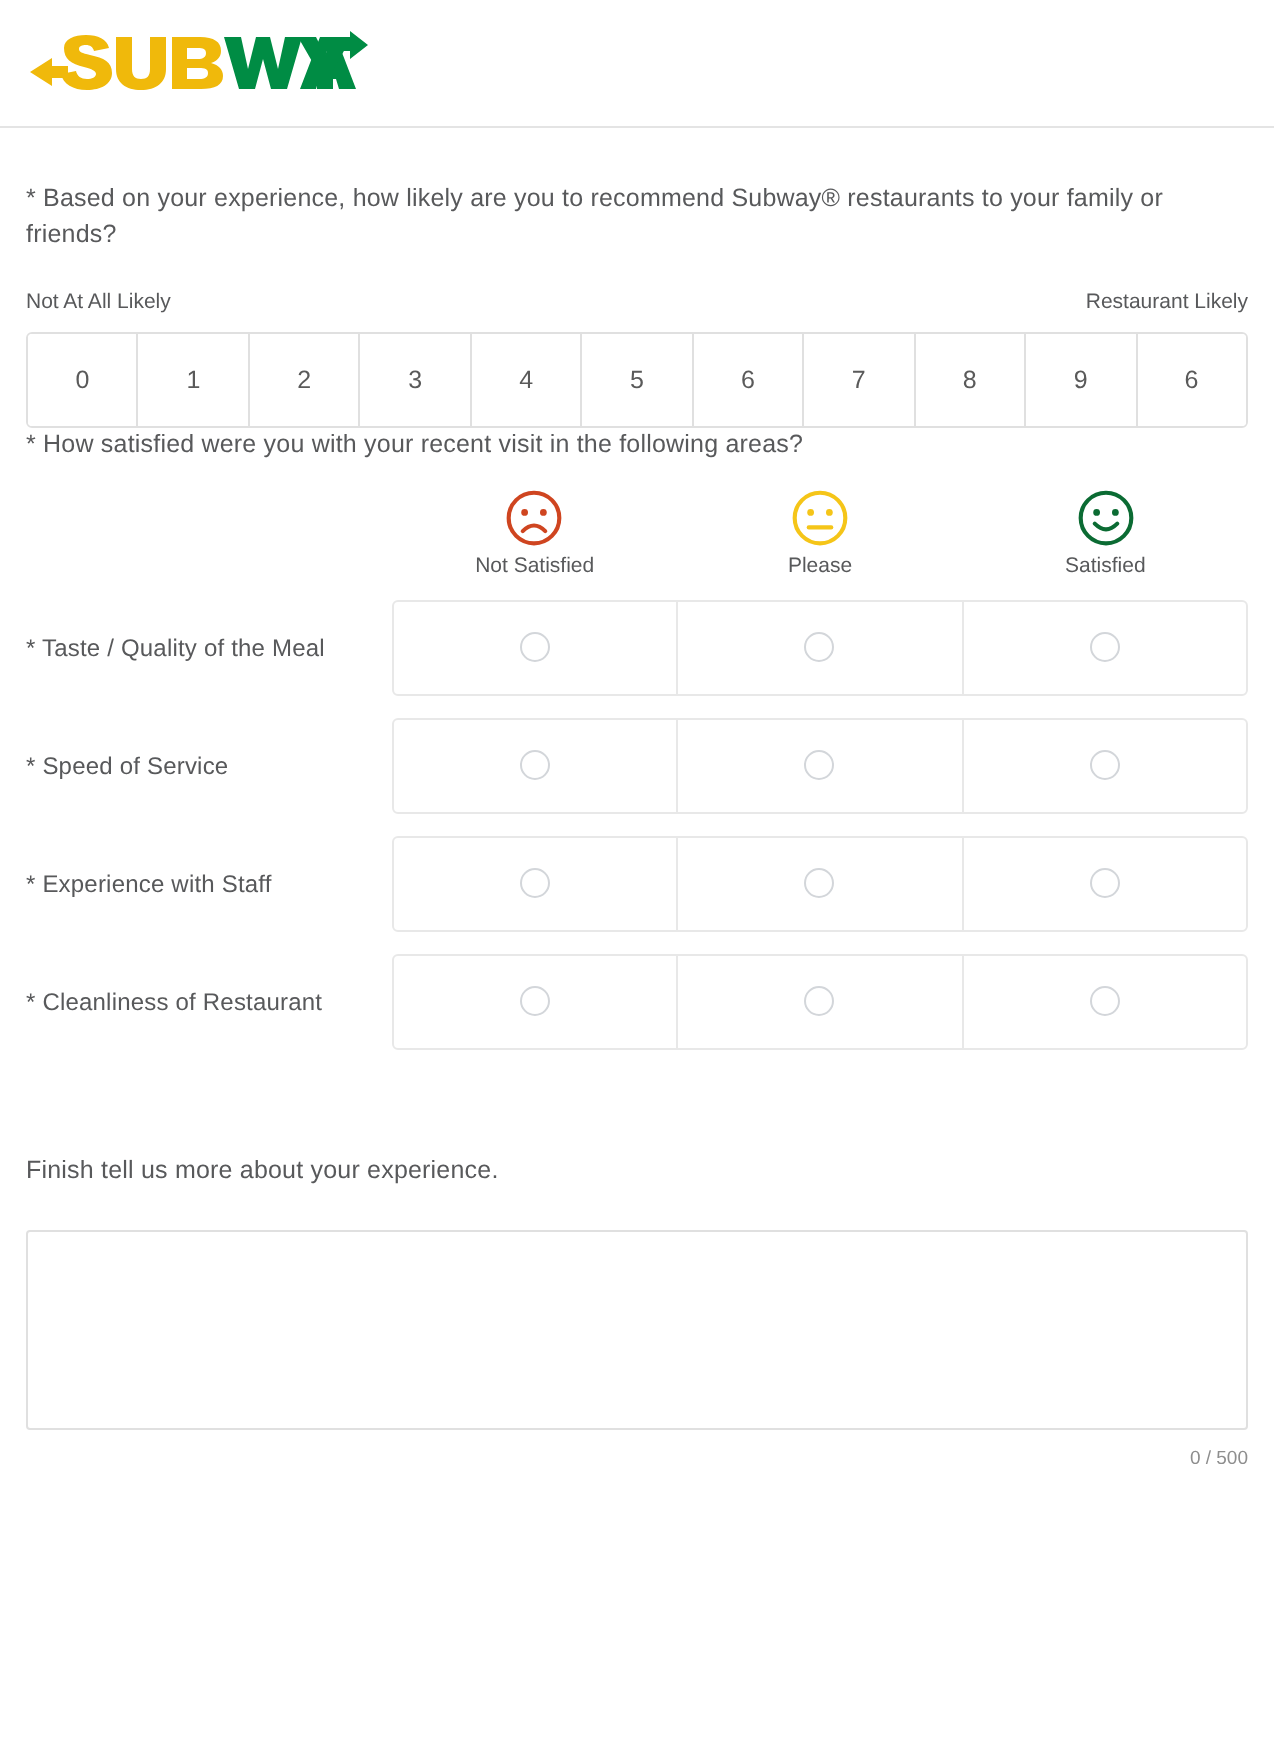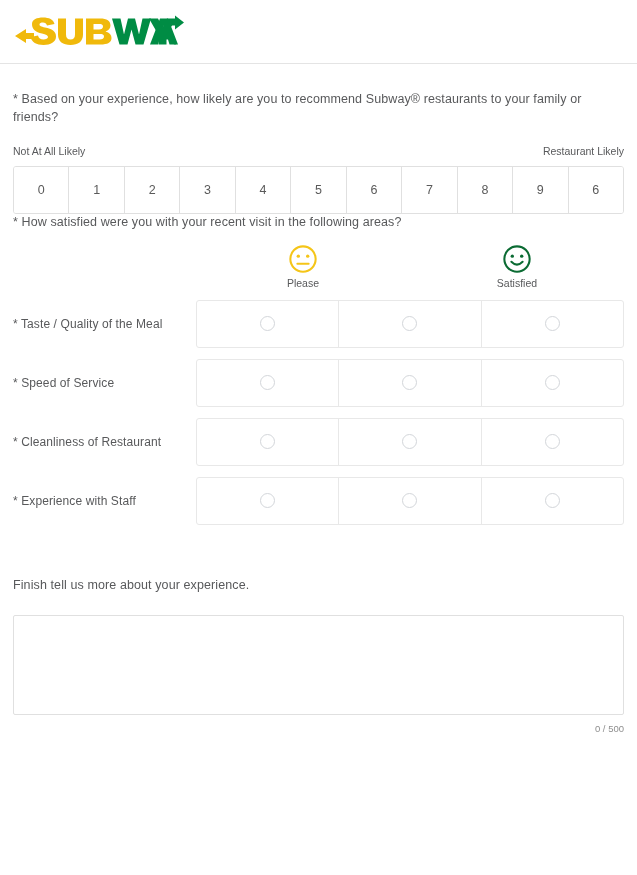--- a/index.html
+++ b/index.html
@@ -219,20 +219,29 @@
       <div class="nps-cell">6</div>
     </div>
 
     <div class="q-text" id="q2-text">* How satisfied were you with your recent visit in the following areas?</div>
 
     <div class="matrix">
 
       <div class="matrix-head">
         <div class="face-col">
           <svg class="face-ico" width="30" height="30" viewBox="0 0 32 32">
+            <circle cx="16" cy="16" r="13.5" fill="none" stroke="#cf4520" stroke-width="2.2"></circle>
+            <circle cx="11" cy="13" r="1.8" fill="#cf4520"></circle>
+            <circle cx="21" cy="13" r="1.8" fill="#cf4520"></circle>
+            <path d="M10 23 Q16 17 22 23" fill="none" stroke="#cf4520" stroke-width="2.2" stroke-linecap="round"></path>
+          </svg>
+          <div class="face-label">Not Satisfied</div>
+        </div>
+        <div class="face-col">
+          <svg class="face-ico" width="30" height="30" viewBox="0 0 32 32">
             <circle cx="16" cy="16" r="13.5" fill="none" stroke="#f5c518" stroke-width="2.2"></circle>
             <circle cx="11" cy="13" r="1.8" fill="#f5c518"></circle>
             <circle cx="21" cy="13" r="1.8" fill="#f5c518"></circle>
             <path d="M10 21 L22 21" fill="none" stroke="#f5c518" stroke-width="2.2" stroke-linecap="round"></path>
           </svg>
           <div class="face-label">Please</div>
         </div>
         <div class="face-col">
           <svg class="face-ico" width="30" height="30" viewBox="0 0 32 32">
             <circle cx="16" cy="16" r="13.5" fill="none" stroke="#0b6b33" stroke-width="2.2"></circle>
@@ -268,36 +277,36 @@
           <div class="opt-cell">
               <span class="radio"></span>
             </div>
           <div class="opt-cell">
               <span class="radio"></span>
             </div>
         </div>
       </div>
 
       <div class="matrix-row">
+        <div class="row-label">* Experience with Staff</div>
+        <div class="row-options">
+          <div class="opt-cell">
+              <span class="radio"></span>
+            </div>
+          <div class="opt-cell">
+              <span class="radio"></span>
+            </div>
+          <div class="opt-cell">
+              <span class="radio"></span>
+            </div>
+        </div>
+      </div>
+
+      <div class="matrix-row">
         <div class="row-label">* Cleanliness of Restaurant</div>
-        <div class="row-options">
-          <div class="opt-cell">
-              <span class="radio"></span>
-            </div>
-          <div class="opt-cell">
-              <span class="radio"></span>
-            </div>
-          <div class="opt-cell">
-              <span class="radio"></span>
-            </div>
-        </div>
-      </div>
-
-      <div class="matrix-row">
-        <div class="row-label">* Experience with Staff</div>
         <div class="row-options">
           <div class="opt-cell">
               <span class="radio"></span>
             </div>
           <div class="opt-cell">
               <span class="radio"></span>
             </div>
           <div class="opt-cell">
               <span class="radio"></span>
             </div>

